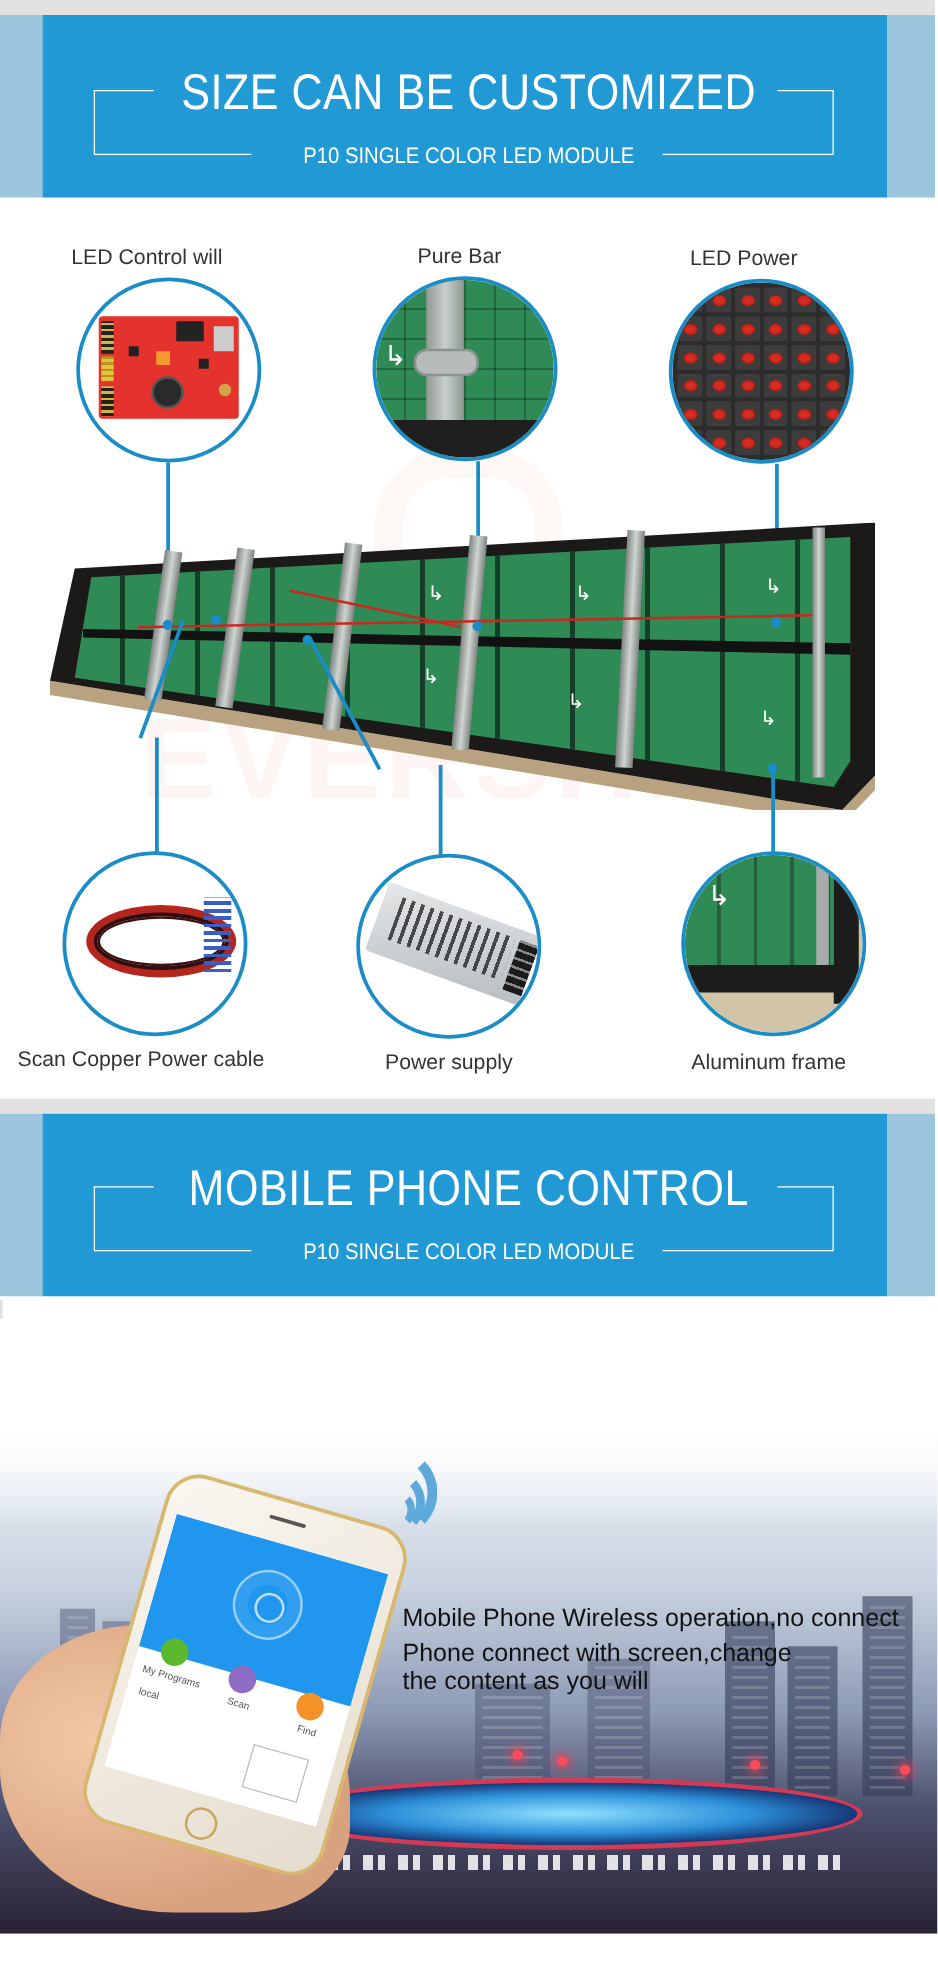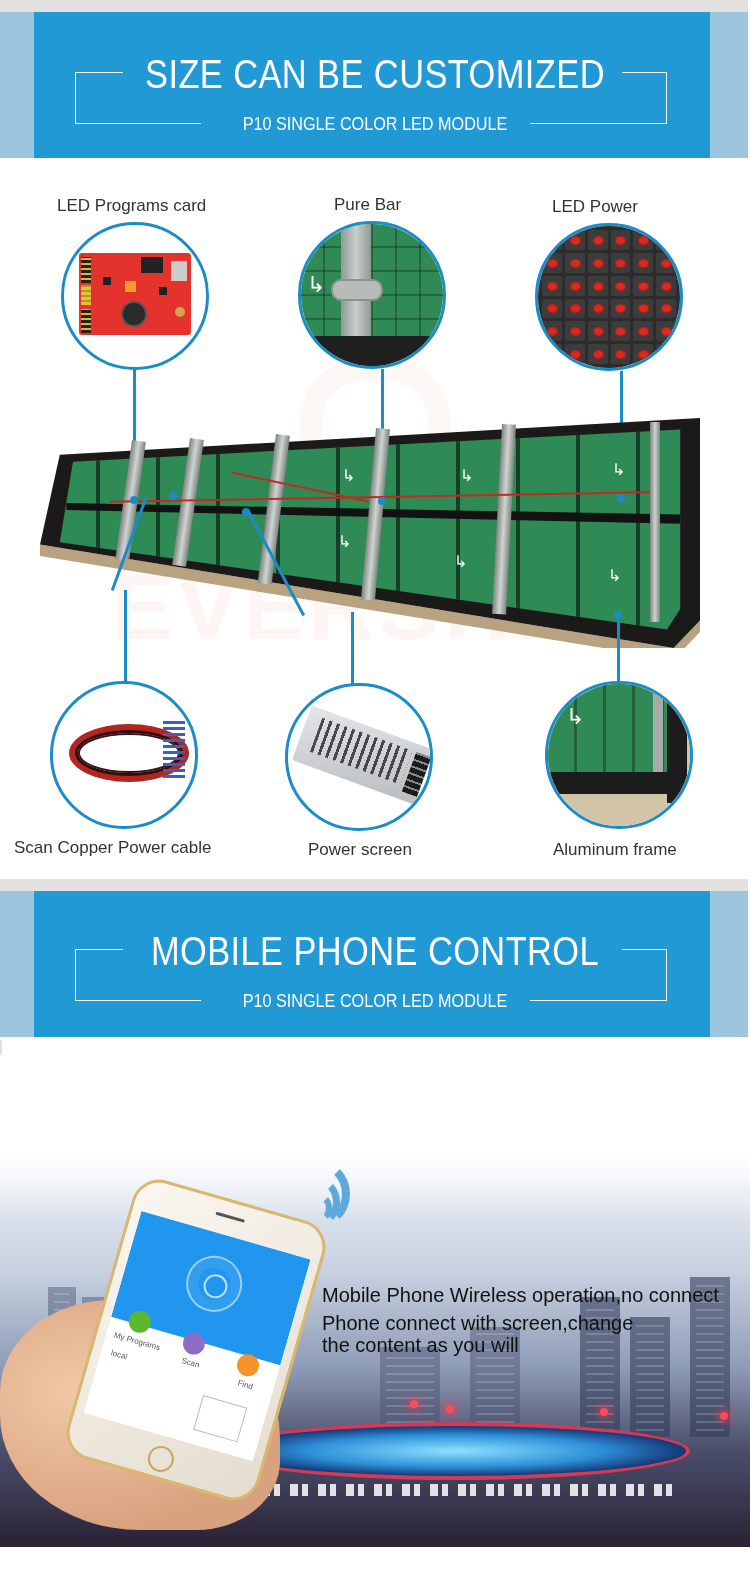--- a/index.html
+++ b/index.html
@@ -127,21 +127,21 @@
   <div class="frame-bl"></div>
   <div class="frame-r"></div>
   <div class="frame-br"></div>
   <div class="title">SIZE CAN BE CUSTOMIZED</div>
   <div class="subtitle">P10 SINGLE COLOR LED MODULE</div>
 </div>
 
 <div class="watermark-shape"></div>
 <div class="watermark">EVERSHINE</div>
 
-<div class="label" style="left:57px; top:196px;">LED Programs card</div>
+<div class="label" style="left:57px; top:196px;">LED Control will</div>
 <div class="label" style="left:334px; top:195px;">Pure Bar</div>
 <div class="label" style="left:552px; top:197px;">LED Power</div>
 
 <div class="circle" style="left:61px; top:222px;">
   <div class="card-pcb">
     <div class="pins" style="left:2px; top:4px; height:26px;"></div>
     <div class="pins" style="left:2px; top:32px; height:20px; background:repeating-linear-gradient(0deg,#e2c33a 0 3px,#b59420 3px 5px);"></div>
     <div class="pins" style="left:2px; top:56px; height:24px;"></div>
     <div class="chip" style="left:62px; top:4px; width:22px; height:16px;"></div>
     <div class="chip" style="left:92px; top:8px; width:16px; height:20px; background:#ccc;"></div>
@@ -252,21 +252,21 @@
 <div class="circle" style="left:545px; top:681px;">
   <div class="alu-bg"></div>
   <div class="alu-pcb"></div>
   <div class="alu-rail"></div>
   <div class="alu-frame-v"></div>
   <div class="alu-frame-h"></div>
   <div class="arrow" style="left:18px; top:22px;">↳</div>
 </div>
 
 <div class="label" style="left:14px; top:838px;">Scan Copper Power cable</div>
-<div class="label" style="left:308px; top:840px;">Power screen</div>
+<div class="label" style="left:308px; top:840px;">Power supply</div>
 <div class="label" style="left:553px; top:840px;">Aluminum frame</div>
 
 <div class="banner" style="top:879px">
   <div class="topstrip"></div>
   <div class="side left"></div>
   <div class="main"></div>
   <div class="side right"></div>
   <div class="frame-l" style="top:70px;"></div>
   <div class="frame-bl" style="top:121px;"></div>
   <div class="frame-r" style="top:70px;"></div>

